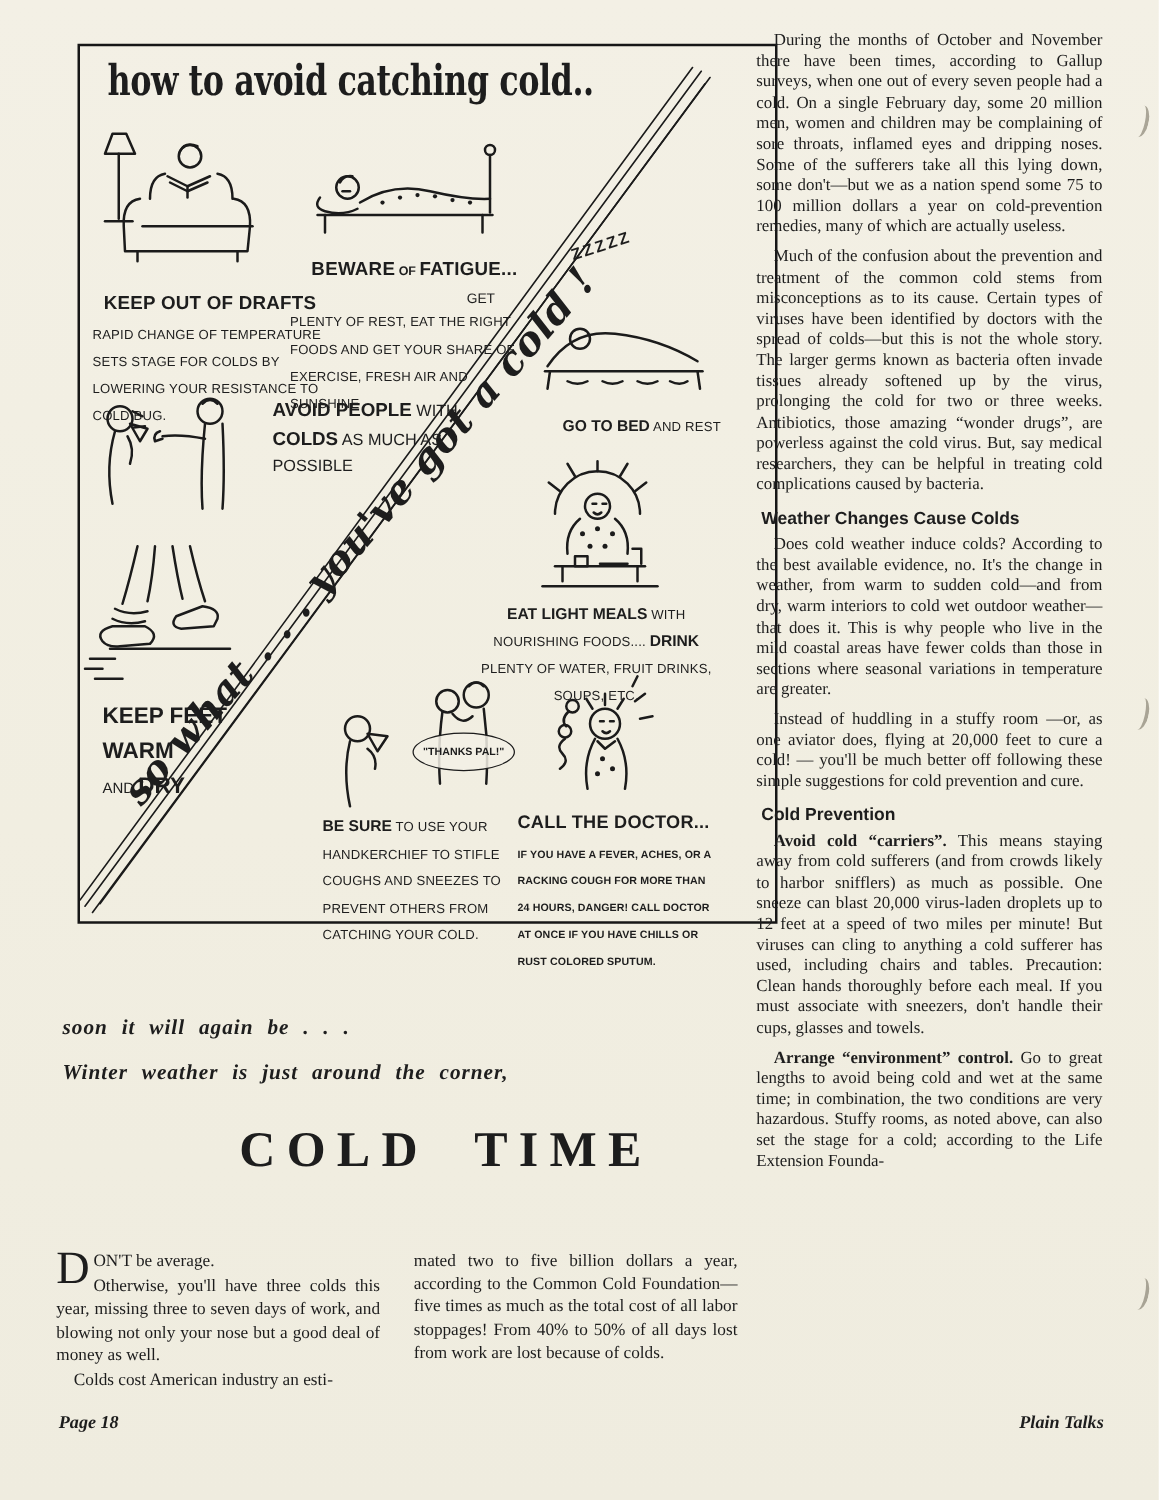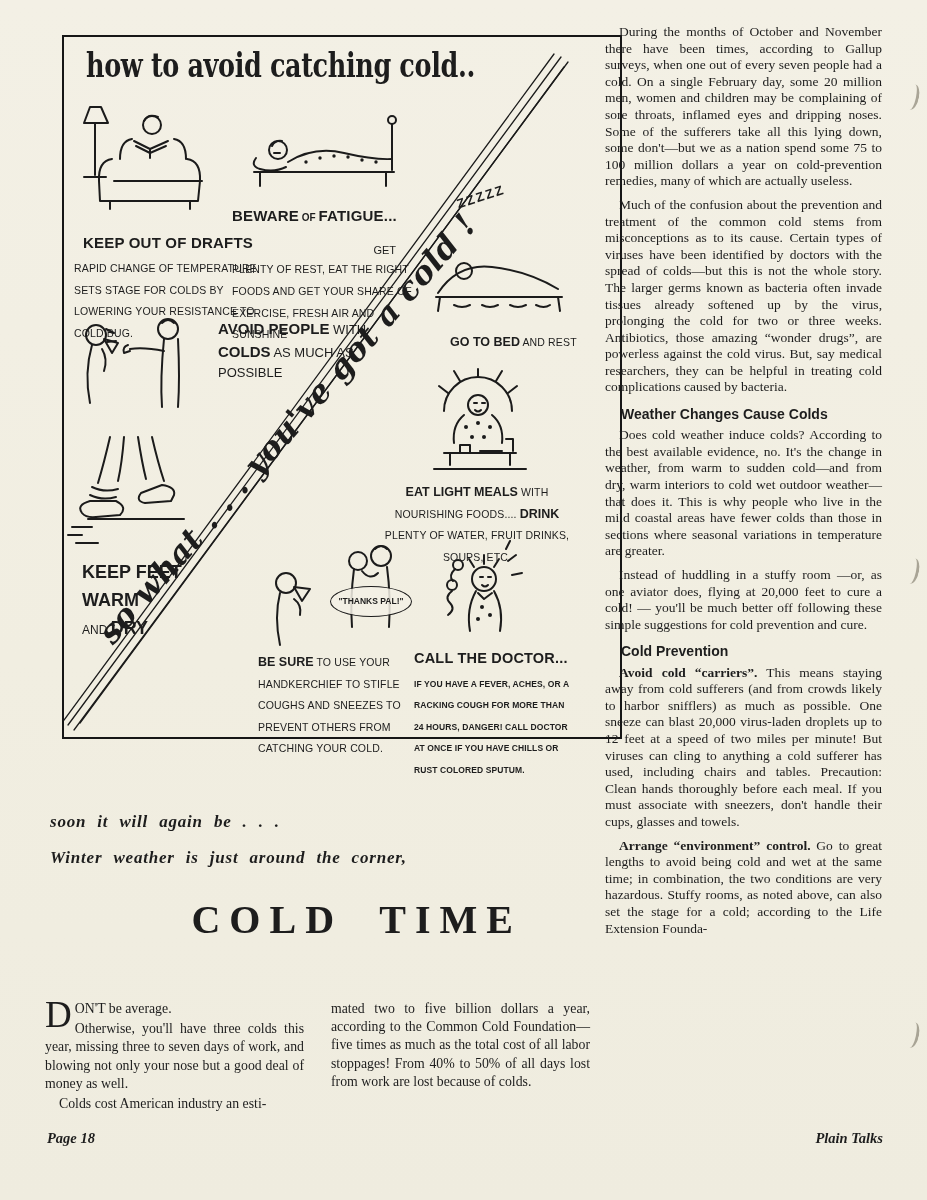--- a/index.html
+++ b/index.html
@@ -32,21 +32,21 @@
   }
   .tip{font-family:"Liberation Sans",sans-serif;line-height:1.35;}
   .th{font-weight:bold;font-size:15px;letter-spacing:0.2px;}
   .th-sm{font-weight:bold;font-size:12.5px;}
   .th-of{font-weight:bold;font-size:10px;}
   .tb{font-size:10.5px;letter-spacing:0.15px;}
   .tb-tiny{font-size:8.5px;font-weight:bold;line-height:1.35;letter-spacing:0.1px;text-align:center;}
   #tip-drafts{left:10px;top:176px;width:188px;margin-top:20px;}
   #tip-drafts .th{display:block;text-align:center;margin-bottom:3px;}
   #tip-fatigue{left:168px;top:168px;width:182px;}
-  #tip-fatigue .head{display:block;text-align:left;margin-bottom:16px;}
+  #tip-fatigue .head{display:block;text-align:right;margin-bottom:5px;}
   #tip-fatigue .get{display:block;text-align:right;padding-right:18px;font-weight:normal;font-size:11px;}
   #tip-avoid{left:154px;top:281px;width:152px;font-size:13px;line-height:1.5;}
   #tip-avoid b{font-size:15px;}
   #tip-bed{left:386px;top:293px;width:118px;white-space:nowrap;}
   #tip-meals{left:320px;top:443px;width:186px;text-align:center;}
   #tip-feet{left:18px;top:522px;font-weight:bold;font-size:18px;line-height:1.55;}
   #tip-feet .sm{font-weight:normal;font-size:12px;}
   #tip-hanky{left:194px;top:613px;width:152px;}
   #tip-doctor{left:350px;top:612px;width:158px;}
   #tip-doctor .th{display:block;margin-bottom:2px;font-size:14.5px;}
@@ -69,21 +69,21 @@
   
   .bottom-cols{left:45px;top:1000px;width:548px;display:flex;gap:27px;}
   .bcol{width:259px;font-size:13.8px;line-height:1.32;text-align:justify;}
   .bcol p{margin:0 0 2px;}
   .bcol p.ind{text-indent:14px;}
   .dropcap{float:left;font-size:37px;line-height:29px;padding-right:3px;font-weight:normal;}
   
   .rcol{left:605px;top:24px;width:277px;font-size:13.5px;line-height:1.23;text-align:justify;}
   .rcol p{margin:0 0 7px;text-indent:14px;}
   .rcol h3{font-family:"Liberation Sans",sans-serif;font-size:14px;font-weight:bold;
-           margin:10px 16px 4px;text-indent:0;}
+           margin:10px 4px 4px;text-indent:0;}
   .lead{font-weight:bold;}
   
   .footer{font-style:italic;font-weight:bold;font-size:14.5px;text-align:right;}
   #footer-left{left:47px;top:1130px;}
   #footer-right{right:44px;top:1130px;}
   
   .punch{width:10px;height:26px;border-right:3px solid rgba(110,104,88,0.55);
          border-radius:50%;right:8px;transform:rotate(12deg);}
 </style>
 </head>

